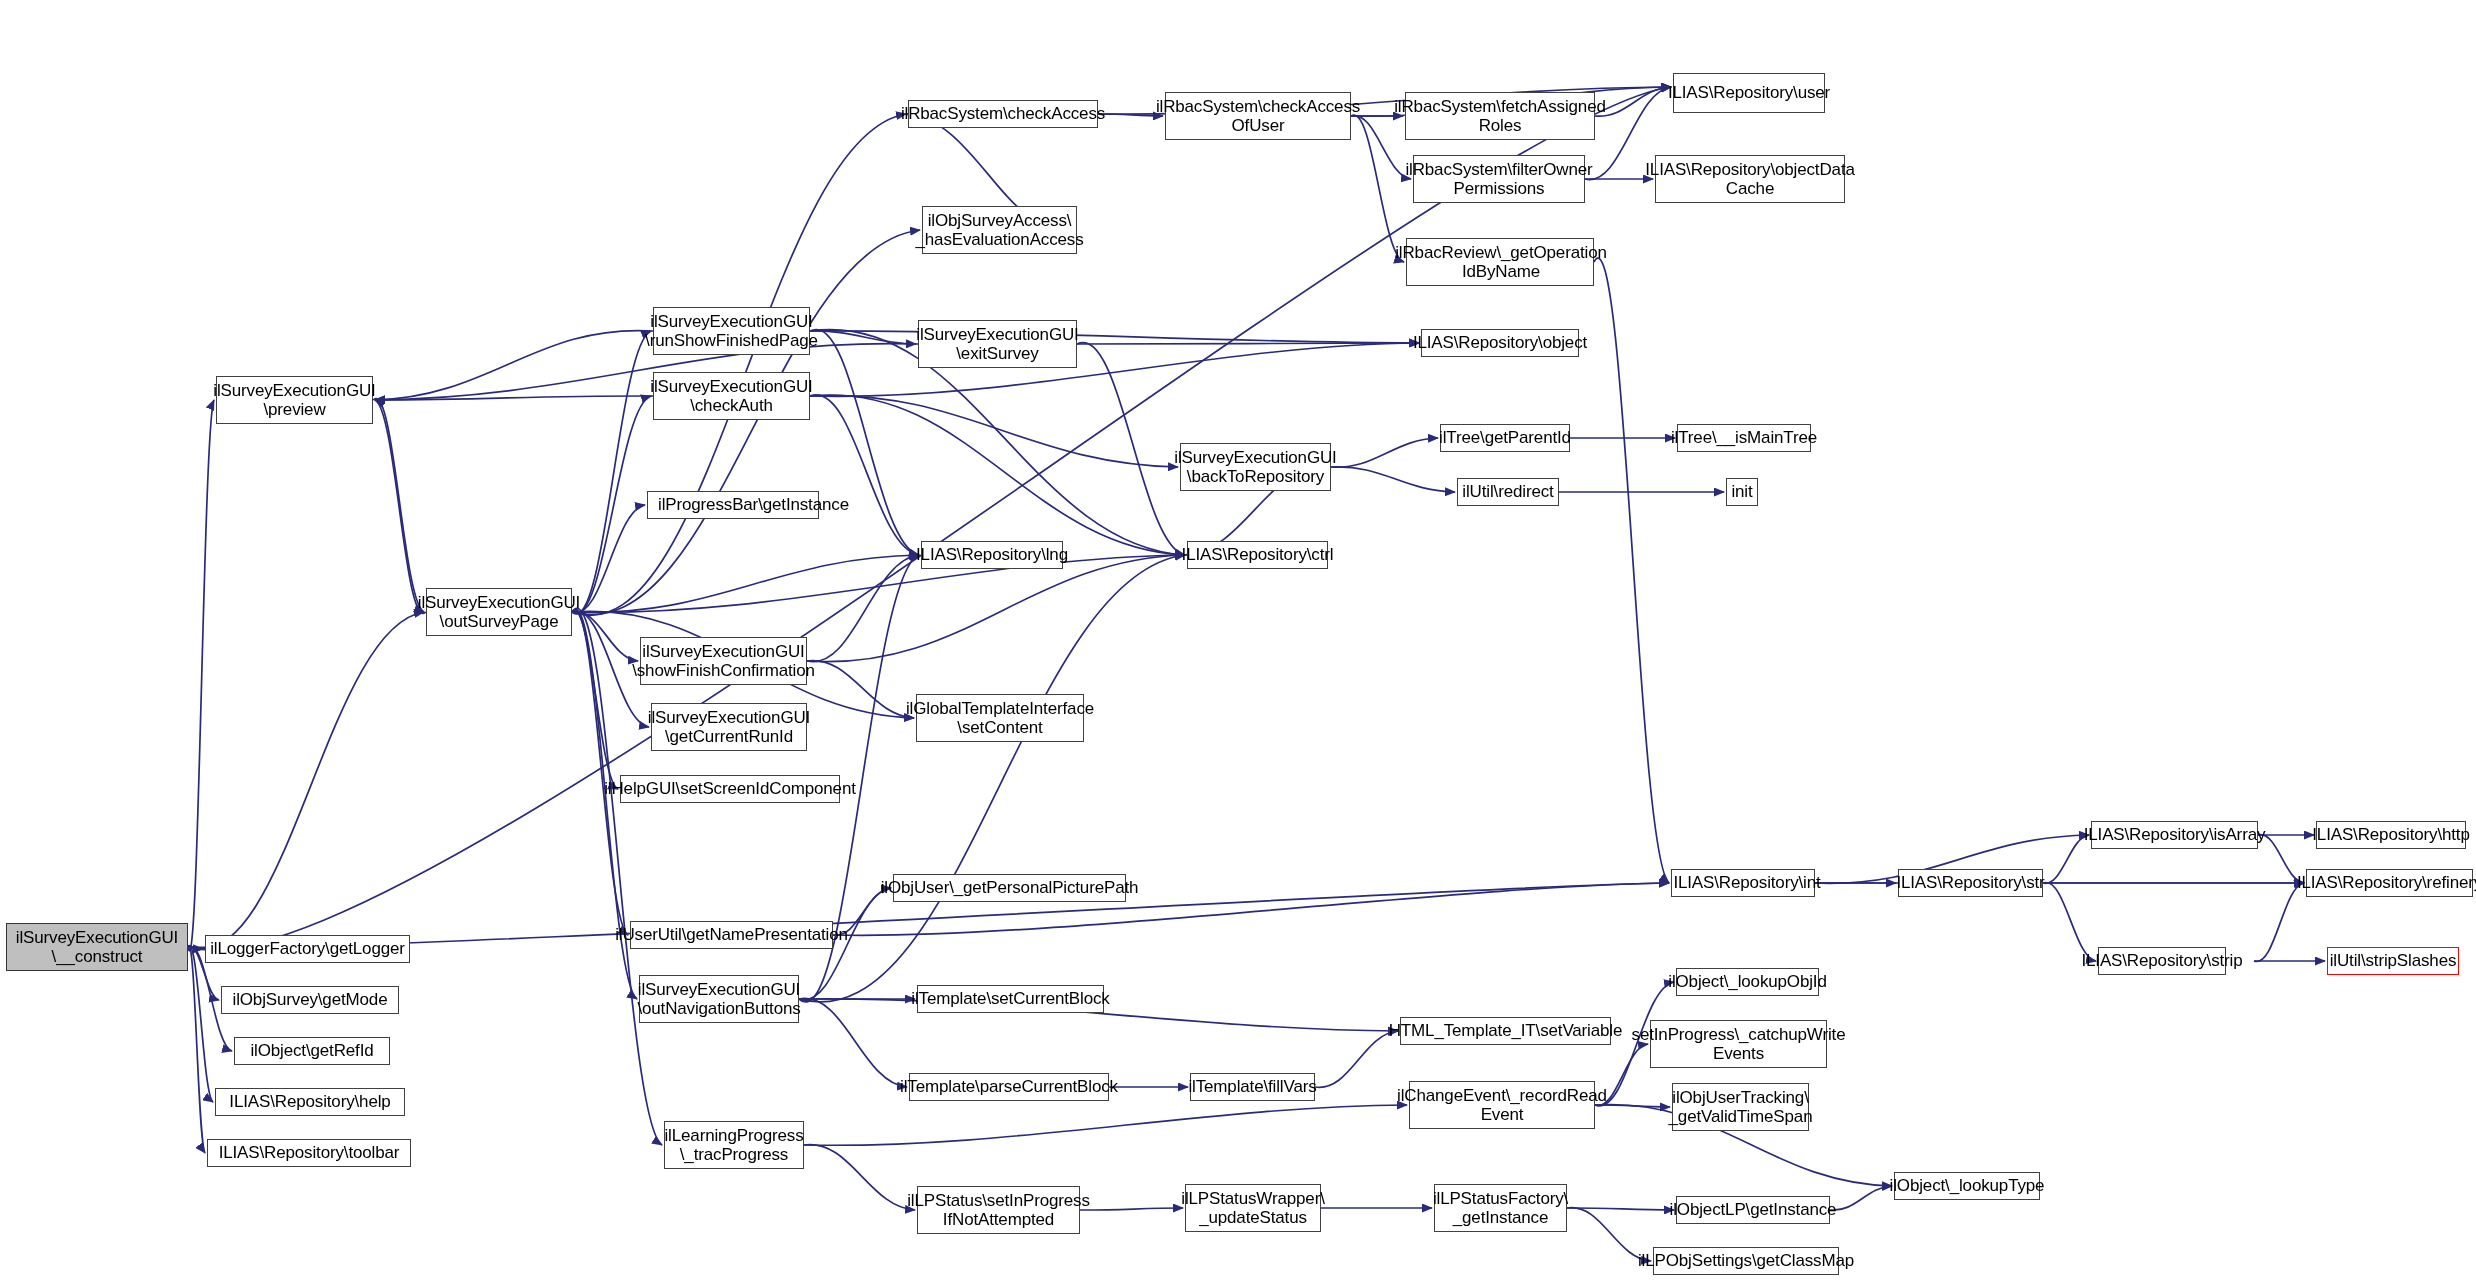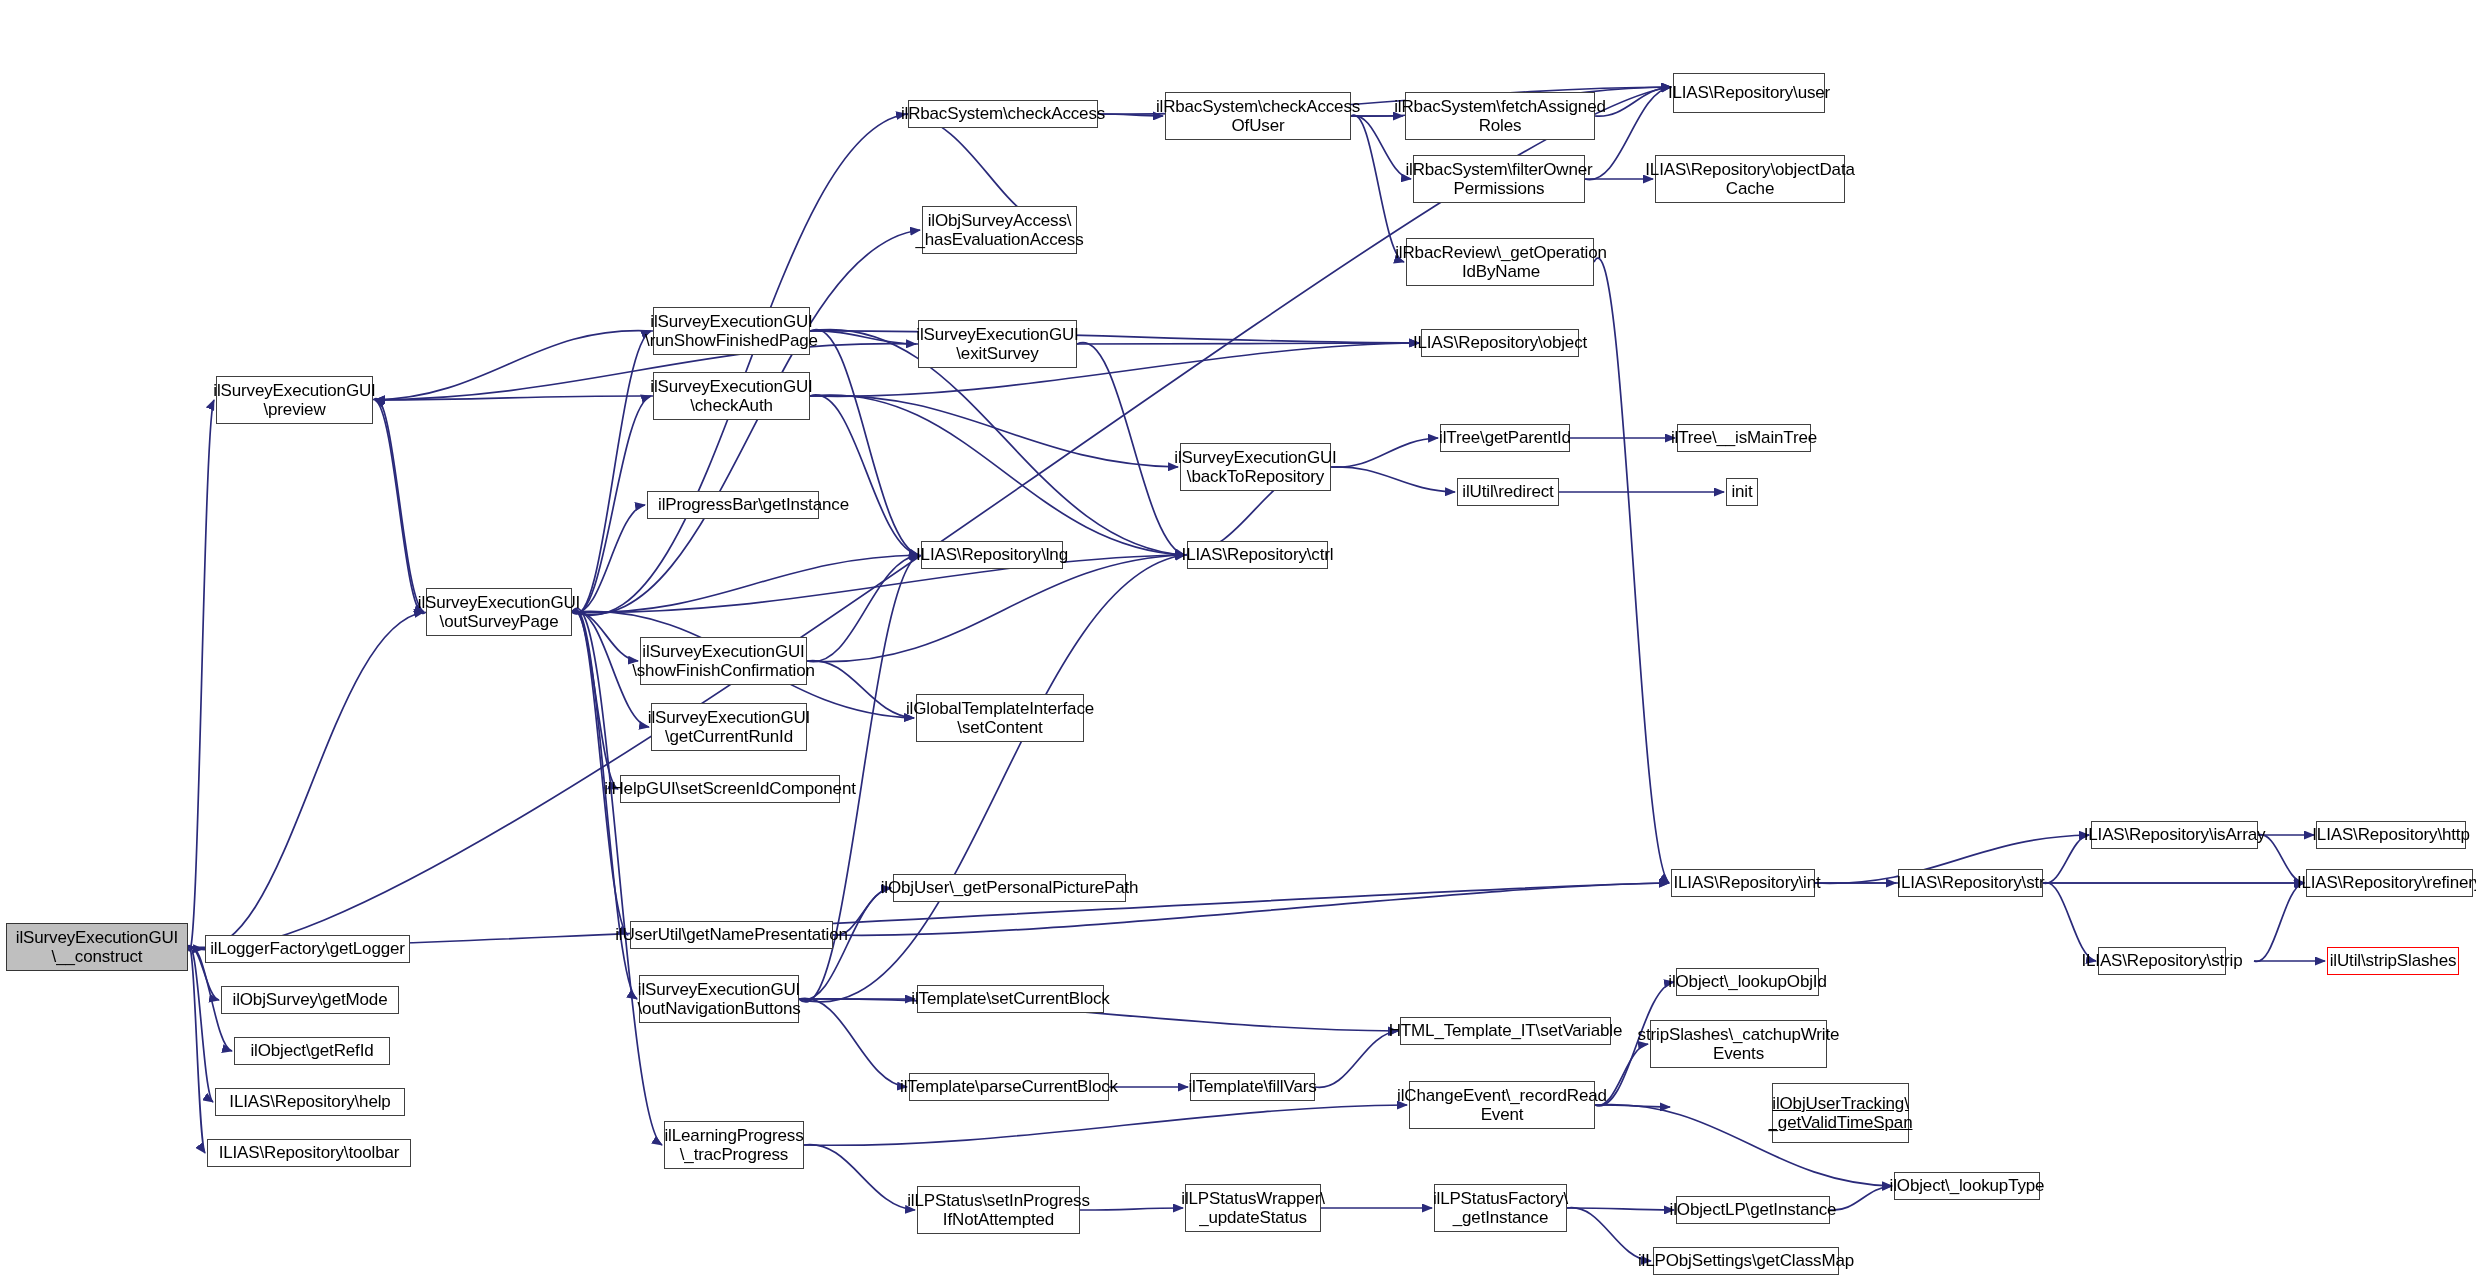--- a/index.html
+++ b/index.html
@@ -211,23 +211,23 @@
     <div class="node" style="left: 2091px; top: 821px; width: 167px; height: 28px;">ILIAS\Repository\isArray</div>
     <div class="node" style="left: 2316px; top: 821px; width: 150px; height: 28px;">ILIAS\Repository\http</div>
     <div class="node" style="left: 2306px; top: 869px; width: 167px; height: 28px;">ILIAS\Repository\refinery</div>
     <div class="node" style="left: 2098px; top: 947px; width: 128px; height: 28px;">ILIAS\Repository\strip</div>
     <div class="node alert" style="left: 2327px; top: 947px; width: 132px; height: 28px;">ilUtil\stripSlashes</div>
     <div class="node" style="left: 1400px; top: 1017px; width: 211px; height: 28px;">HTML_Template_IT\setVariable</div>
     <div class="node" style="left: 1190px; top: 1073px; width: 125px; height: 28px;">ilTemplate\fillVars</div>
     <div class="node" style="left: 1409px; top: 1081px; width: 186px; height: 48px;">ilChangeEvent\_recordRead
 Event</div>
     <div class="node" style="left: 1676px; top: 968px; width: 143px; height: 28px;">ilObject\_lookupObjId</div>
-    <div class="node" style="left: 1650px; top: 1020px; width: 177px; height: 48px;">stripSlashes\_catchupWrite
+    <div class="node" style="left: 1650px; top: 1020px; width: 177px; height: 48px;">setInProgress\_catchupWrite
 Events</div>
-    <div class="node" style="left: 1772px; top: 1083px; width: 137px; height: 60px; text-decoration: underline;">ilObjUserTracking\
+    <div class="node" style="left: 1672px; top: 1083px; width: 137px; height: 48px;">ilObjUserTracking\
 _getValidTimeSpan</div>
     <div class="node" style="left: 1185px; top: 1184px; width: 136px; height: 48px;">ilLPStatusWrapper\
 _updateStatus</div>
     <div class="node" style="left: 1434px; top: 1184px; width: 133px; height: 48px;">ilLPStatusFactory\
 _getInstance</div>
     <div class="node" style="left: 1676px; top: 1196px; width: 154px; height: 28px; text-align: right;">ilObjectLP\getInstance</div>
     <div class="node" style="left: 1653px; top: 1247px; width: 186px; height: 28px;">ilLPObjSettings\getClassMap</div>
     <div class="node" style="left: 1894px; top: 1172px; width: 146px; height: 28px;">ilObject\_lookupType</div>
   </div>
 

